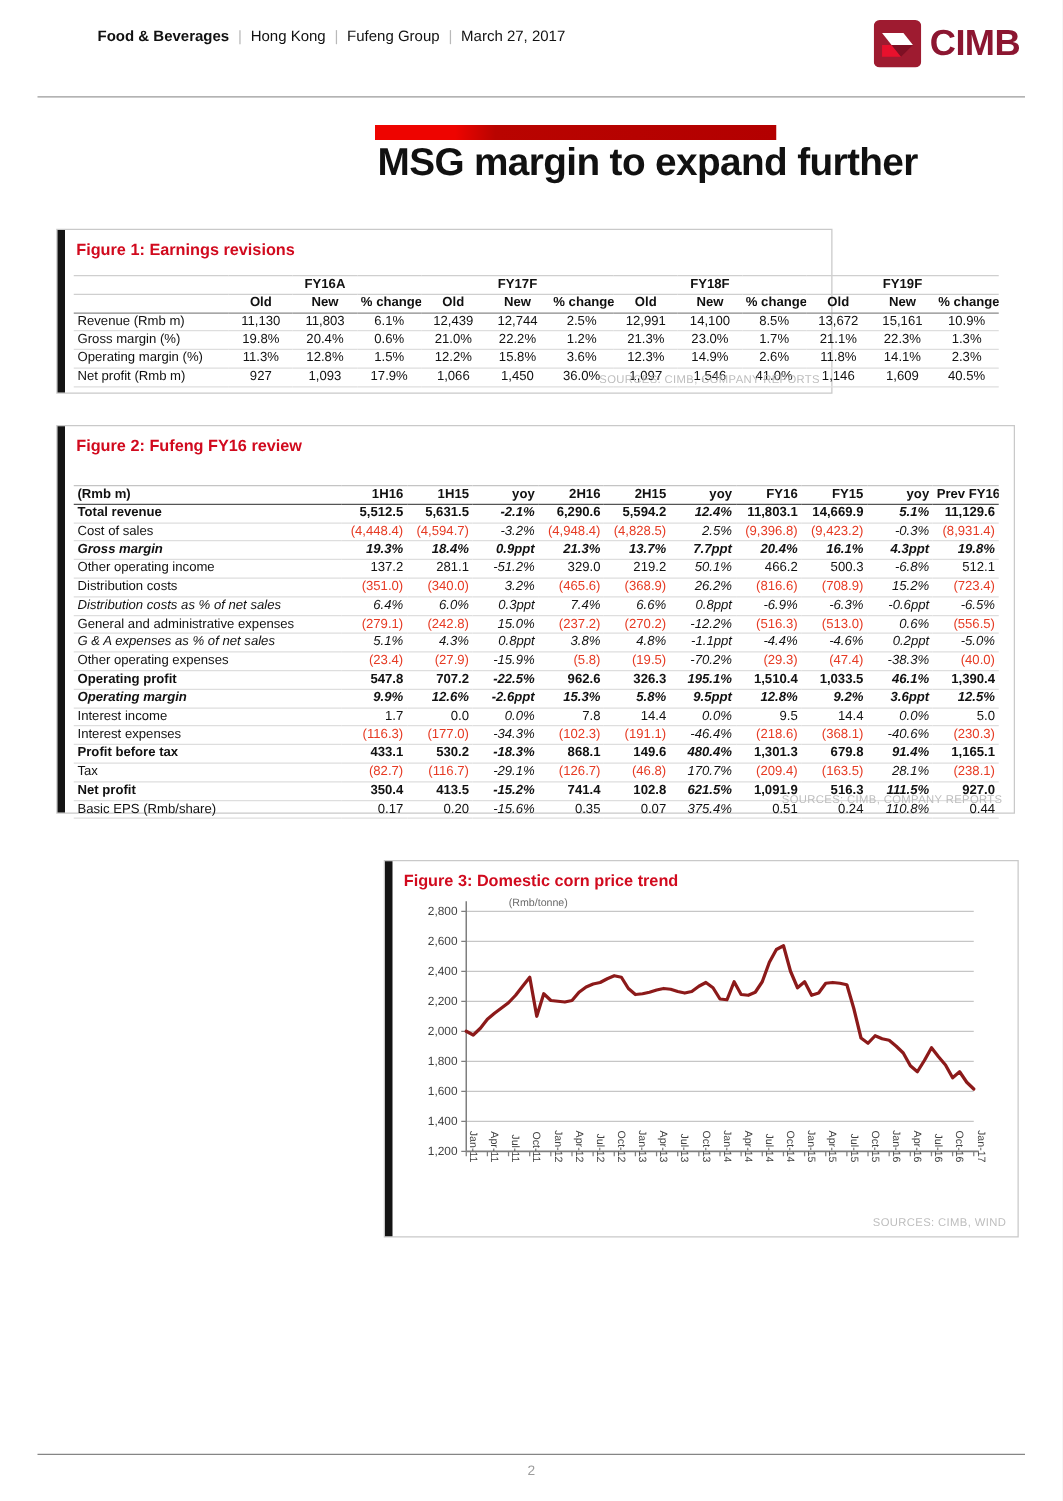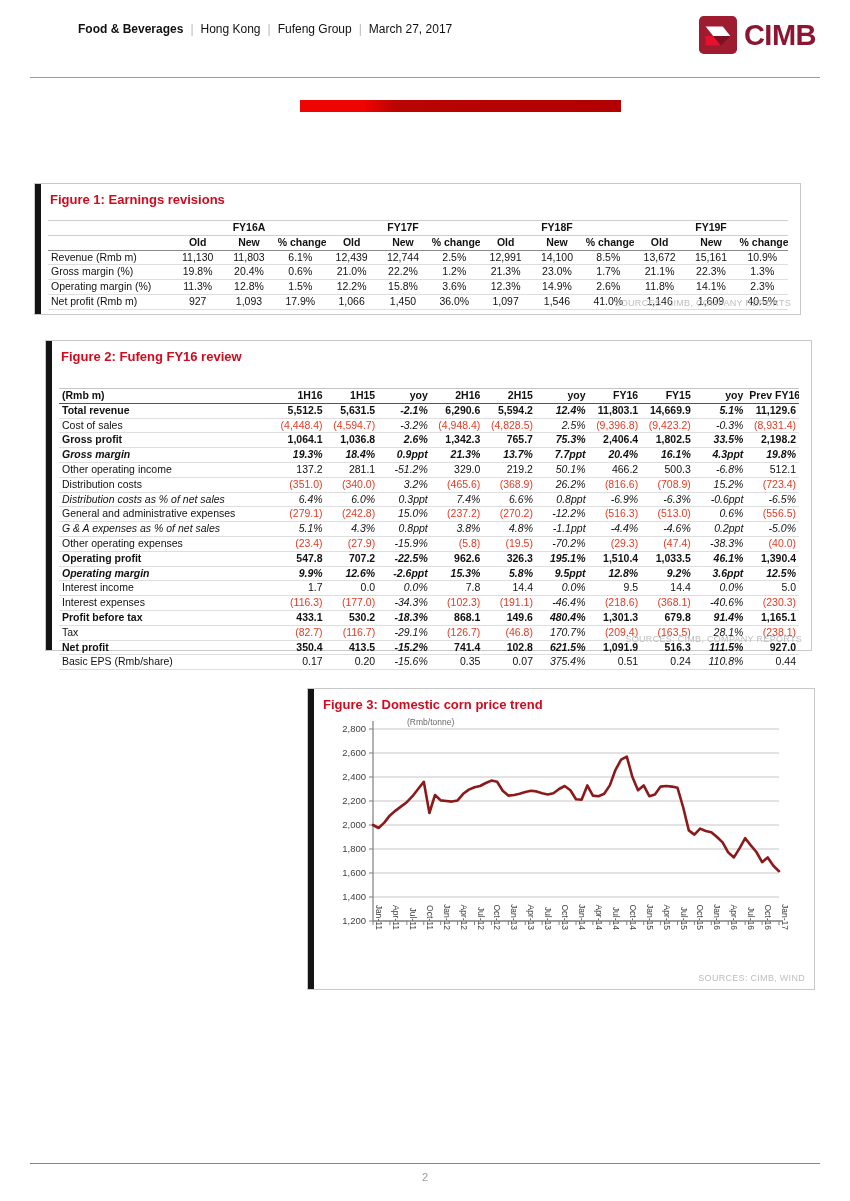--- a/index.html
+++ b/index.html
@@ -55,22 +55,23 @@
       <polygon points="7,11 25,11 33,21 15,21" fill="#ffffff"></polygon>
       <polygon points="7,21 15,21 23,31 7,31" fill="#e8112d"></polygon>
       <polygon points="15,21 23,31 33,21" fill="#7d1024"></polygon>
     </svg>
     <span class="logo-text">CIMB</span>
   </div>
 
   <div class="header-rule"></div>
 
   <div class="title-bar"></div>
-
-  <div class="figure" style="left:34px;top:183px;width:767px;height:132px;">
+  <div class="doc-title">MSG margin to expand further</div>
+
+  <div class="figure" style="left:45px;top:183px;width:621px;height:132px;">
     <div class="black-bar"></div>
     <div class="fig-title">Figure 1: Earnings revisions</div>
     <table class="fig1-table">
         <tbody>
           <tr class="grp">
             <td class="lbl"></td>
             <td colspan="3">FY16A</td>
             <td colspan="3">FY17F</td>
             <td colspan="3">FY18F</td>
             <td colspan="3">FY19F</td>
@@ -191,33 +192,20 @@
             <td class="red">(4,448.4)</td>
             <td class="red">(4,594.7)</td>
             <td class="it">-3.2%</td>
             <td class="red">(4,948.4)</td>
             <td class="red">(4,828.5)</td>
             <td class="it">2.5%</td>
             <td class="red">(9,396.8)</td>
             <td class="red">(9,423.2)</td>
             <td class="it">-0.3%</td>
             <td class="red">(8,931.4)</td>
-          </tr>
-          <tr class="dr">
-            <td class="lbl b">Gross profit</td>
-            <td class="b">1,064.1</td>
-            <td class="b">1,036.8</td>
-            <td class="b it">2.6%</td>
-            <td class="b">1,342.3</td>
-            <td class="b">765.7</td>
-            <td class="b it">75.3%</td>
-            <td class="b">2,406.4</td>
-            <td class="b">1,802.5</td>
-            <td class="b it">33.5%</td>
-            <td class="b">2,198.2</td>
           </tr>
           <tr class="dr">
             <td class="lbl b it">Gross margin</td>
             <td class="b it">19.3%</td>
             <td class="b it">18.4%</td>
             <td class="b it">0.9ppt</td>
             <td class="b it">21.3%</td>
             <td class="b it">13.7%</td>
             <td class="b it">7.7ppt</td>
             <td class="b it">20.4%</td>

